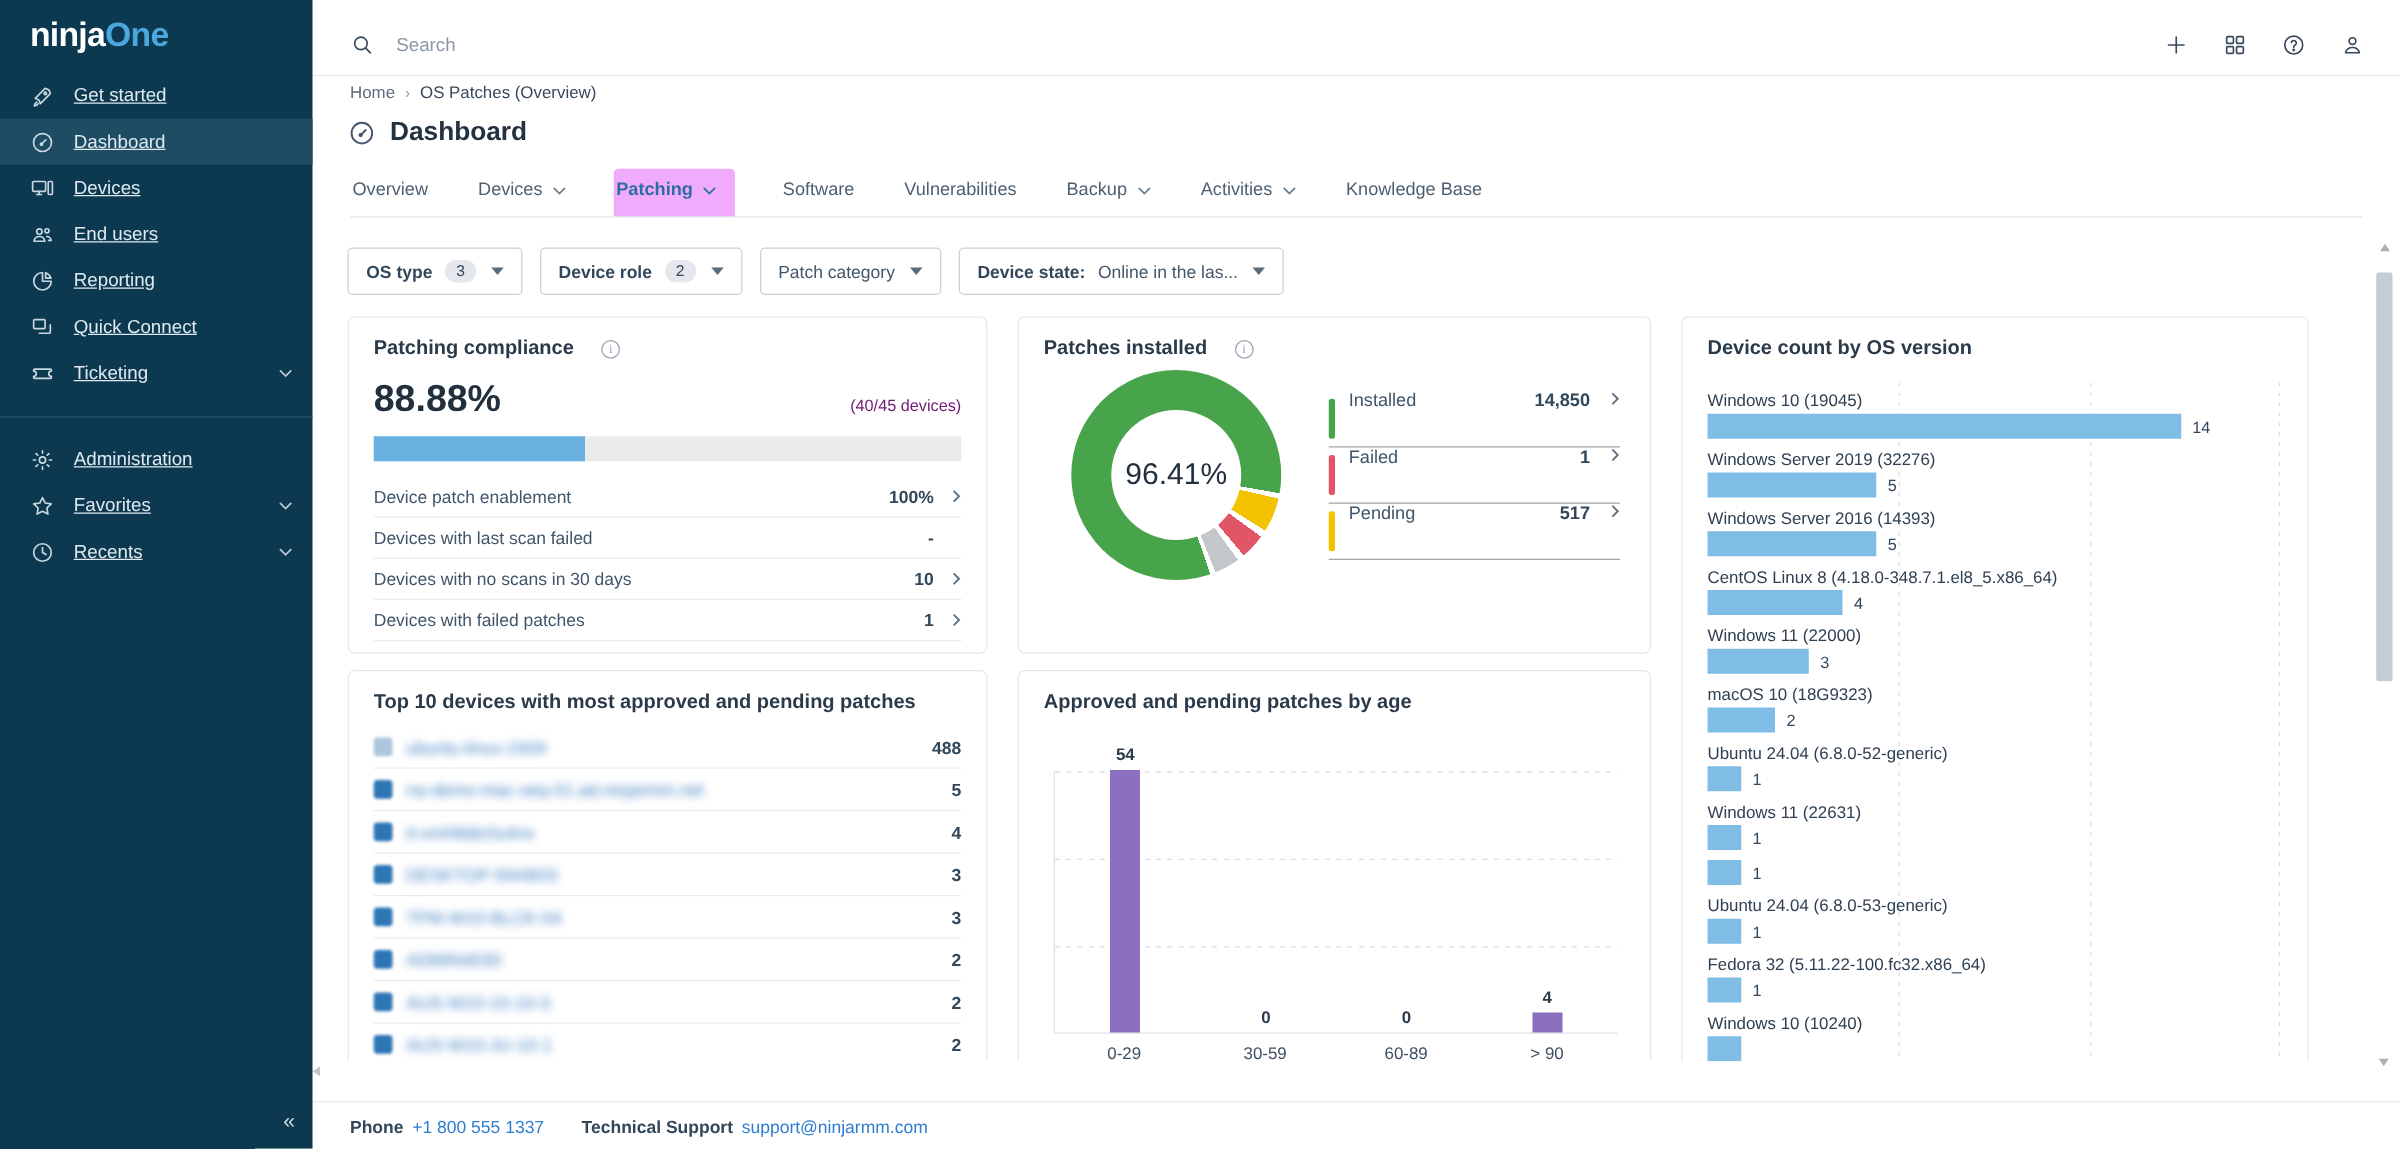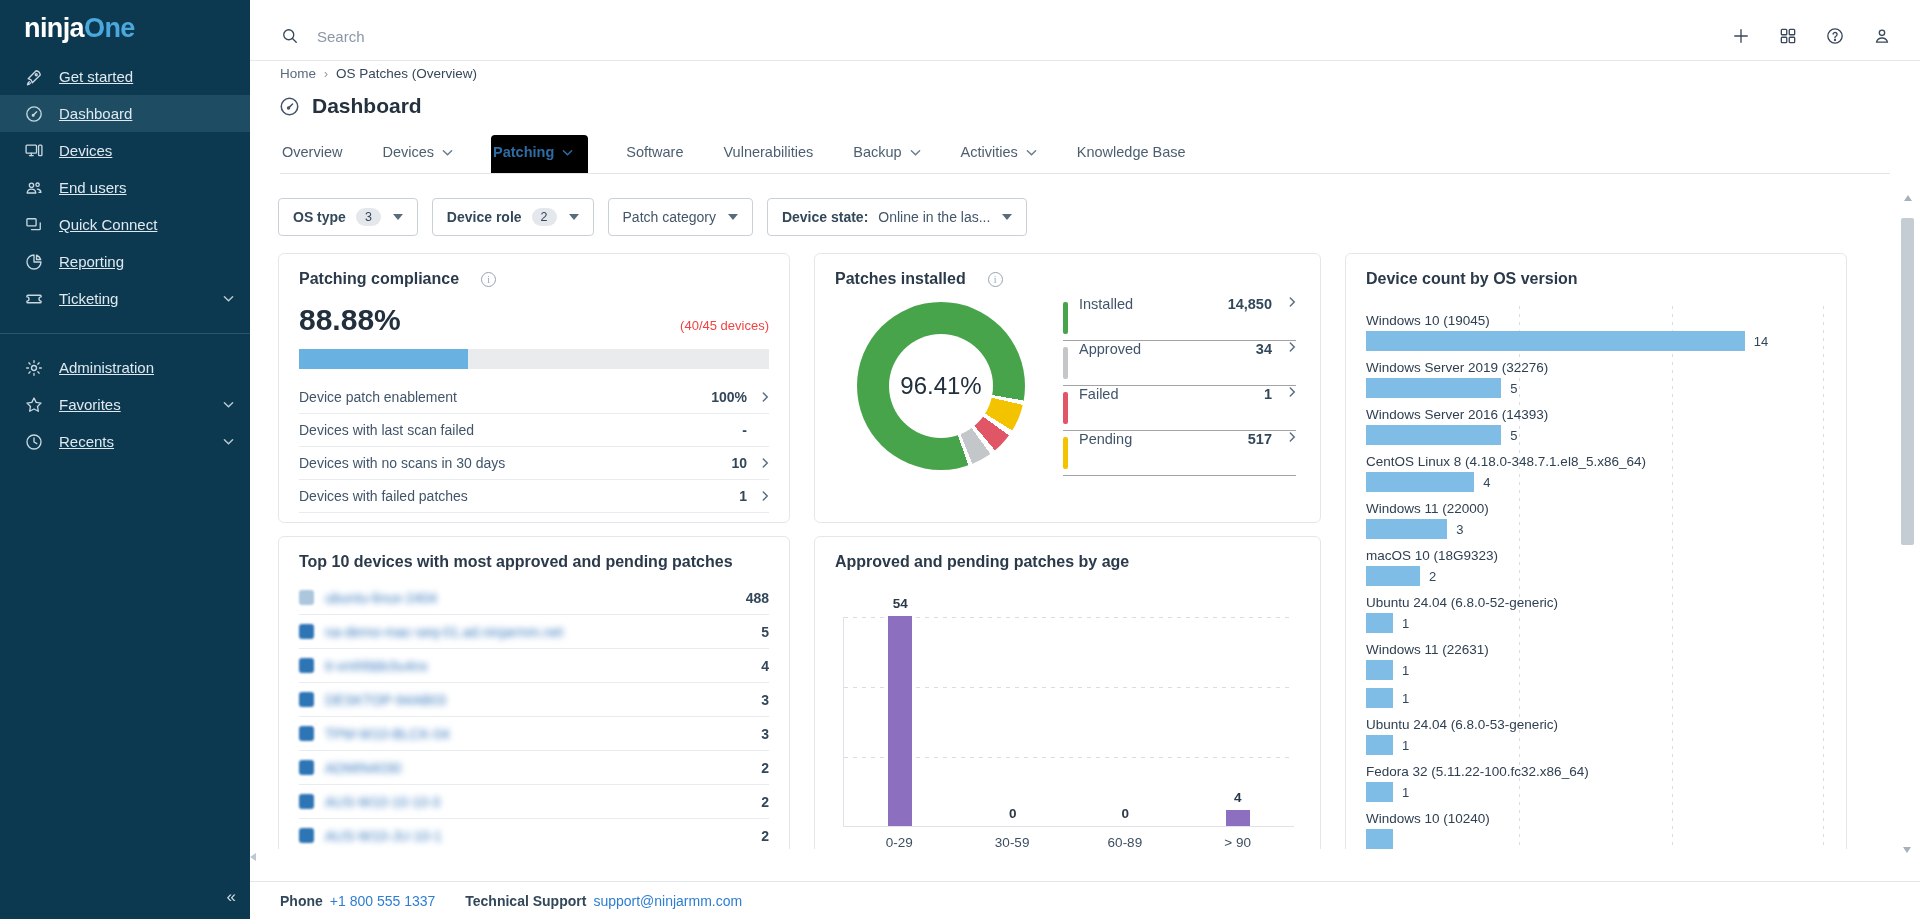--- a/index.html
+++ b/index.html
@@ -32,21 +32,21 @@
   .breadcrumb .bc-home { cursor:pointer; }
   .breadcrumb .bc-sep { color:#8a97a5; font-size:12px; }
   .breadcrumb .bc-cur { color:#36485a; }
   .title-row { margin:13px 0 0 28px; display:flex; align-items:center; gap:11px; }
   .page-icon { width:23px; height:23px; color:#44546a; }
   .page-title { font-size:21px; font-weight:bold; color:#24313f; }
 
   .tabs { margin:17px 30px 0 30px; border-bottom:1px solid #e2e6ea; display:flex; gap:36px; align-items:flex-end; }
   .tab { padding:9px 2px 13px; font-size:14.5px; color:#4c5f70; display:flex; gap:8px; align-items:center; cursor:pointer; white-space:nowrap; }
   .tab .tchev { color:#6b7d8e; margin-top:2px; }
-  .tab.active { color:#2e6da4; font-weight:bold; background:#000000; border-radius:4px 4px 0 0; padding-right:15px; }
+  .tab.active { color:#2e6da4; font-weight:bold; background:#f0abfc; border-radius:4px 4px 0 0; padding-right:15px; }
   .tab.active .tchev { color:#2e6da4; }
 
   .filters { margin:24px 0 0 28px; display:flex; gap:14px; }
   .filter-btn { height:38px; border:1px solid #c9d1d8; border-radius:4px; display:flex; align-items:center; gap:10px; padding:0 14px; font-size:14px; color:#33475b; background:#fff; cursor:pointer; }
   .filter-label { font-weight:bold; white-space:nowrap; }
   .filter-label.muted { font-weight:normal; color:#42566a; }
   .filter-value { color:#42566a; white-space:nowrap; }
   .badge { background:#e4e8ec; border-radius:10px; padding:2px 9px; font-size:12.5px; color:#33475b; }
   .caret-down { width:0; height:0; border-left:5px solid transparent; border-right:5px solid transparent; border-top:6px solid #5a6b7b; margin-left:2px; }
 
@@ -55,21 +55,21 @@
           display:grid; grid-template-columns:512px 507px 502px; grid-template-rows:270px 430px; gap:13px 24px; }
   .card { border:1px solid #e3e7ea; border-radius:6px; background:#fff; padding:16px 20px; position:relative; overflow:hidden; }
   .card-os { grid-column:3; grid-row:1 / 3; }
   .card-title-row { display:flex; align-items:center; gap:22px; }
   .card-title { font-size:16px; font-weight:bold; color:#2b3a4a; }
   .info-i { width:15px; height:15px; border:1px solid #97a4b1; border-radius:50%; color:#97a4b1; font-size:10px; line-height:13px; text-align:center; font-family:"Liberation Serif",serif; }
 
   
   .pc-top { display:flex; align-items:baseline; justify-content:space-between; margin-top:15px; }
   .pc-pct { font-size:30px; font-weight:bold; color:#222f3d; }
-  .pc-devices { font-size:13px; color:#ef4444; }
+  .pc-devices { font-size:13px; color:#701a75; }
   .pc-bar { margin-top:12px; height:20px; background:#e9ebed; }
   .pc-fill { height:100%; }
   .pc-rows { margin-top:12px; }
   .pc-row { display:flex; align-items:center; height:33px; border-bottom:1px solid #e9ecef; font-size:14px; color:#41556a; }
   .pc-row .val { margin-left:auto; font-weight:bold; color:#33475b; }
   .pc-row .chev { width:22px; display:flex; justify-content:flex-end; color:#5a7184; }
   .pc-row.linked { cursor:pointer; }
 
   
   .pi-body { display:flex; margin-top:8px; align-items:center; }
@@ -165,34 +165,34 @@
             <circle cx="16.3" cy="8" r="2"></circle>
             <path d="M3.8 18c.4-3 2.4-4.6 5.2-4.6S13.8 15 14.2 18z"></path>
             <path d="M16 13.4c2.3 0 4 1.4 4.3 3.8h-2.4"></path>
           </svg>
         </span>
         <span>End users</span>
       </div>
       <div class="nav-item">
         <span class="nicon">
           <svg viewBox="0 0 24 24" width="100%" height="100%" fill="none" stroke="currentColor" stroke-width="1.6" stroke-linecap="round" stroke-linejoin="round">
+            <path d="M12 3.6a8.4 8.4 0 1 0 8.4 8.4H12z"></path>
+            <path d="M15 3.9A8.4 8.4 0 0 1 20.1 9H15z"></path>
+          </svg>
+        </span>
+        <span>Reporting</span>
+      </div>
+      <div class="nav-item">
+        <span class="nicon">
+          <svg viewBox="0 0 24 24" width="100%" height="100%" fill="none" stroke="currentColor" stroke-width="1.6" stroke-linecap="round" stroke-linejoin="round">
             <rect x="3.5" y="4.5" width="11" height="8.5" rx="1"></rect>
             <path d="M19.5 9.5v7a1 1 0 0 1-1 1H9"></path>
           </svg>
         </span>
         <span>Quick Connect</span>
-      </div>
-      <div class="nav-item">
-        <span class="nicon">
-          <svg viewBox="0 0 24 24" width="100%" height="100%" fill="none" stroke="currentColor" stroke-width="1.6" stroke-linecap="round" stroke-linejoin="round">
-            <path d="M12 3.6a8.4 8.4 0 1 0 8.4 8.4H12z"></path>
-            <path d="M15 3.9A8.4 8.4 0 0 1 20.1 9H15z"></path>
-          </svg>
-        </span>
-        <span>Reporting</span>
       </div>
       <div class="nav-item">
         <span class="nicon">
           <svg viewBox="0 0 24 24" width="100%" height="100%" fill="none" stroke="currentColor" stroke-width="1.6" stroke-linecap="round" stroke-linejoin="round">
             <path d="M3.5 9.5v-1a1 1 0 0 1 1-1h15a1 1 0 0 1 1 1v1a2.5 2.5 0 0 0 0 5v1a1 1 0 0 1-1 1h-15a1 1 0 0 1-1-1v-1a2.5 2.5 0 0 0 0-5z"></path>
           </svg>
         </span>
         <span>Ticketing</span>
         <span class="nchev">
           <svg viewBox="0 0 12 8" width="11" height="8" fill="none" stroke="currentColor" stroke-width="1.6" stroke-linecap="round">
@@ -435,30 +435,20 @@
               <span class="pi-swatch" style="background: rgb(71, 164, 75);"></span>
               <span>Installed</span>
               <span class="val">14,850</span>
               <span class="chev">
                 <svg viewBox="0 0 8 12" width="7" height="12" fill="none" stroke="currentColor" stroke-width="1.7" stroke-linecap="round">
                   <path d="M1.5 1.5L6 6l-4.5 4.5"></path>
                 </svg>
               </span>
             </div>
             <div class="pi-item">
-              <span class="pi-swatch" style="background: rgb(196, 199, 202);"></span>
-              <span>Approved</span>
-              <span class="val">34</span>
-              <span class="chev">
-                <svg viewBox="0 0 8 12" width="7" height="12" fill="none" stroke="currentColor" stroke-width="1.7" stroke-linecap="round">
-                  <path d="M1.5 1.5L6 6l-4.5 4.5"></path>
-                </svg>
-              </span>
-            </div>
-            <div class="pi-item">
               <span class="pi-swatch" style="background: rgb(224, 86, 103);"></span>
               <span>Failed</span>
               <span class="val">1</span>
               <span class="chev">
                 <svg viewBox="0 0 8 12" width="7" height="12" fill="none" stroke="currentColor" stroke-width="1.7" stroke-linecap="round">
                   <path d="M1.5 1.5L6 6l-4.5 4.5"></path>
                 </svg>
               </span>
             </div>
             <div class="pi-item">

